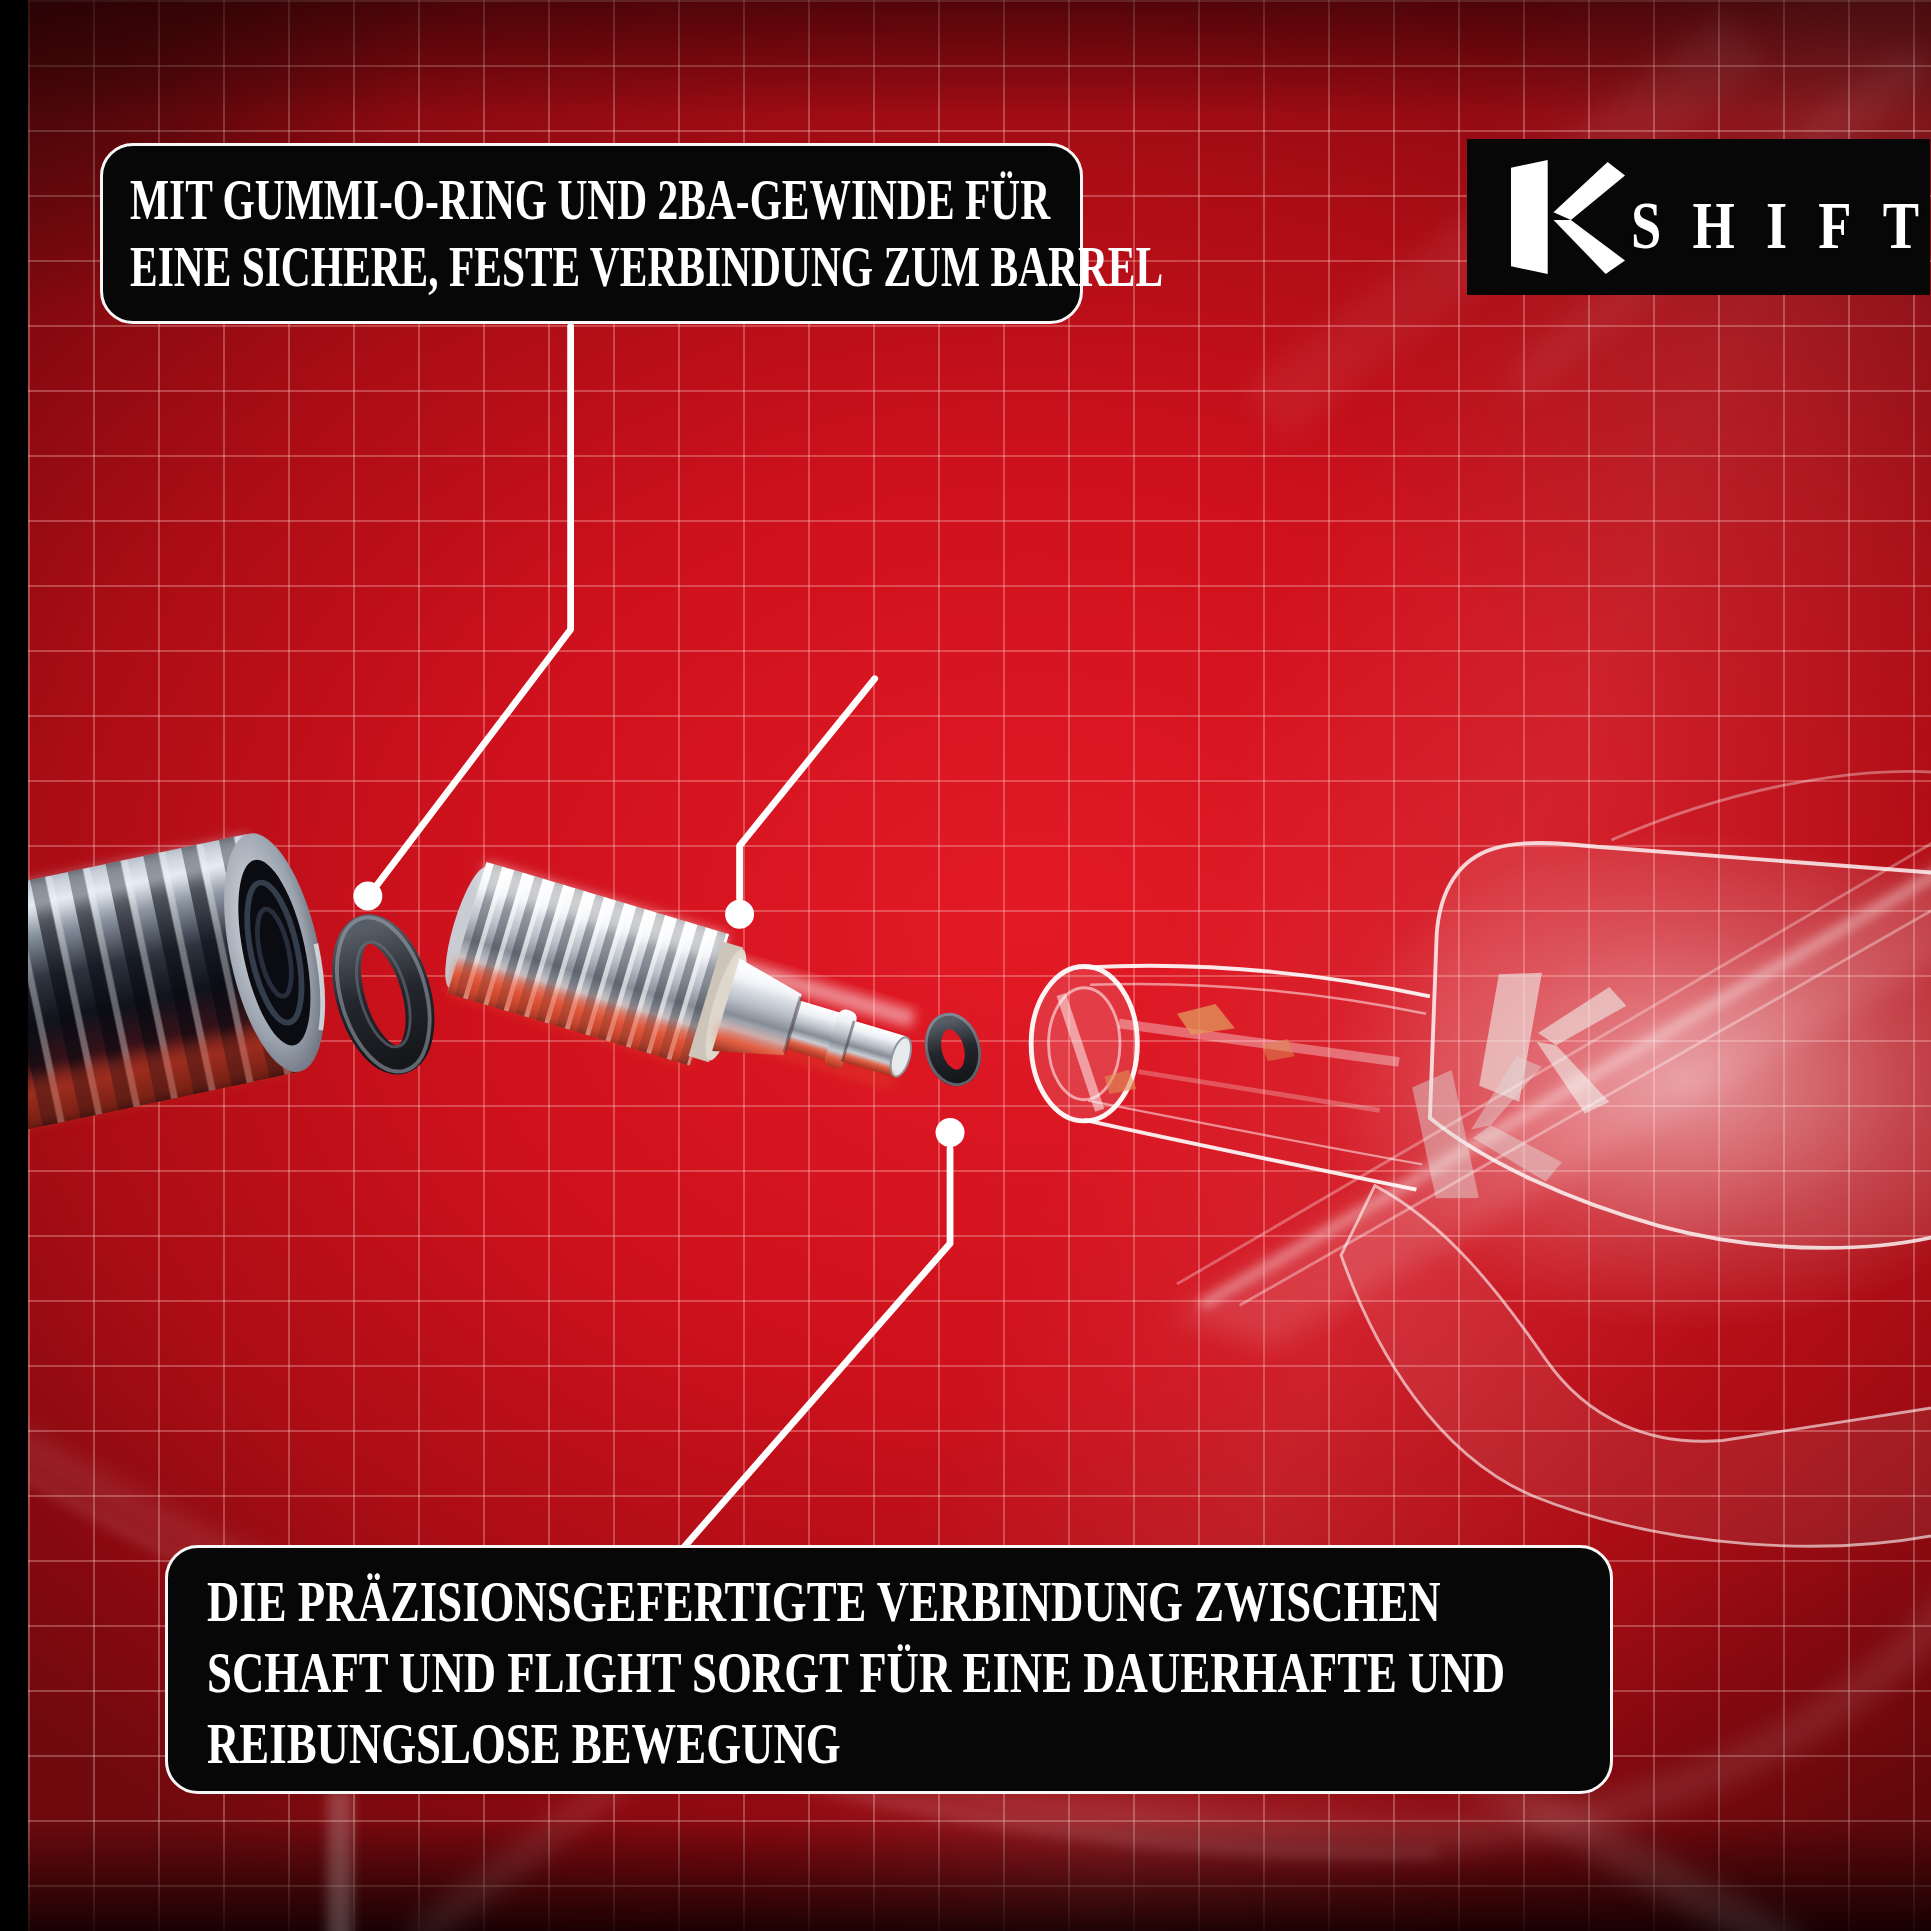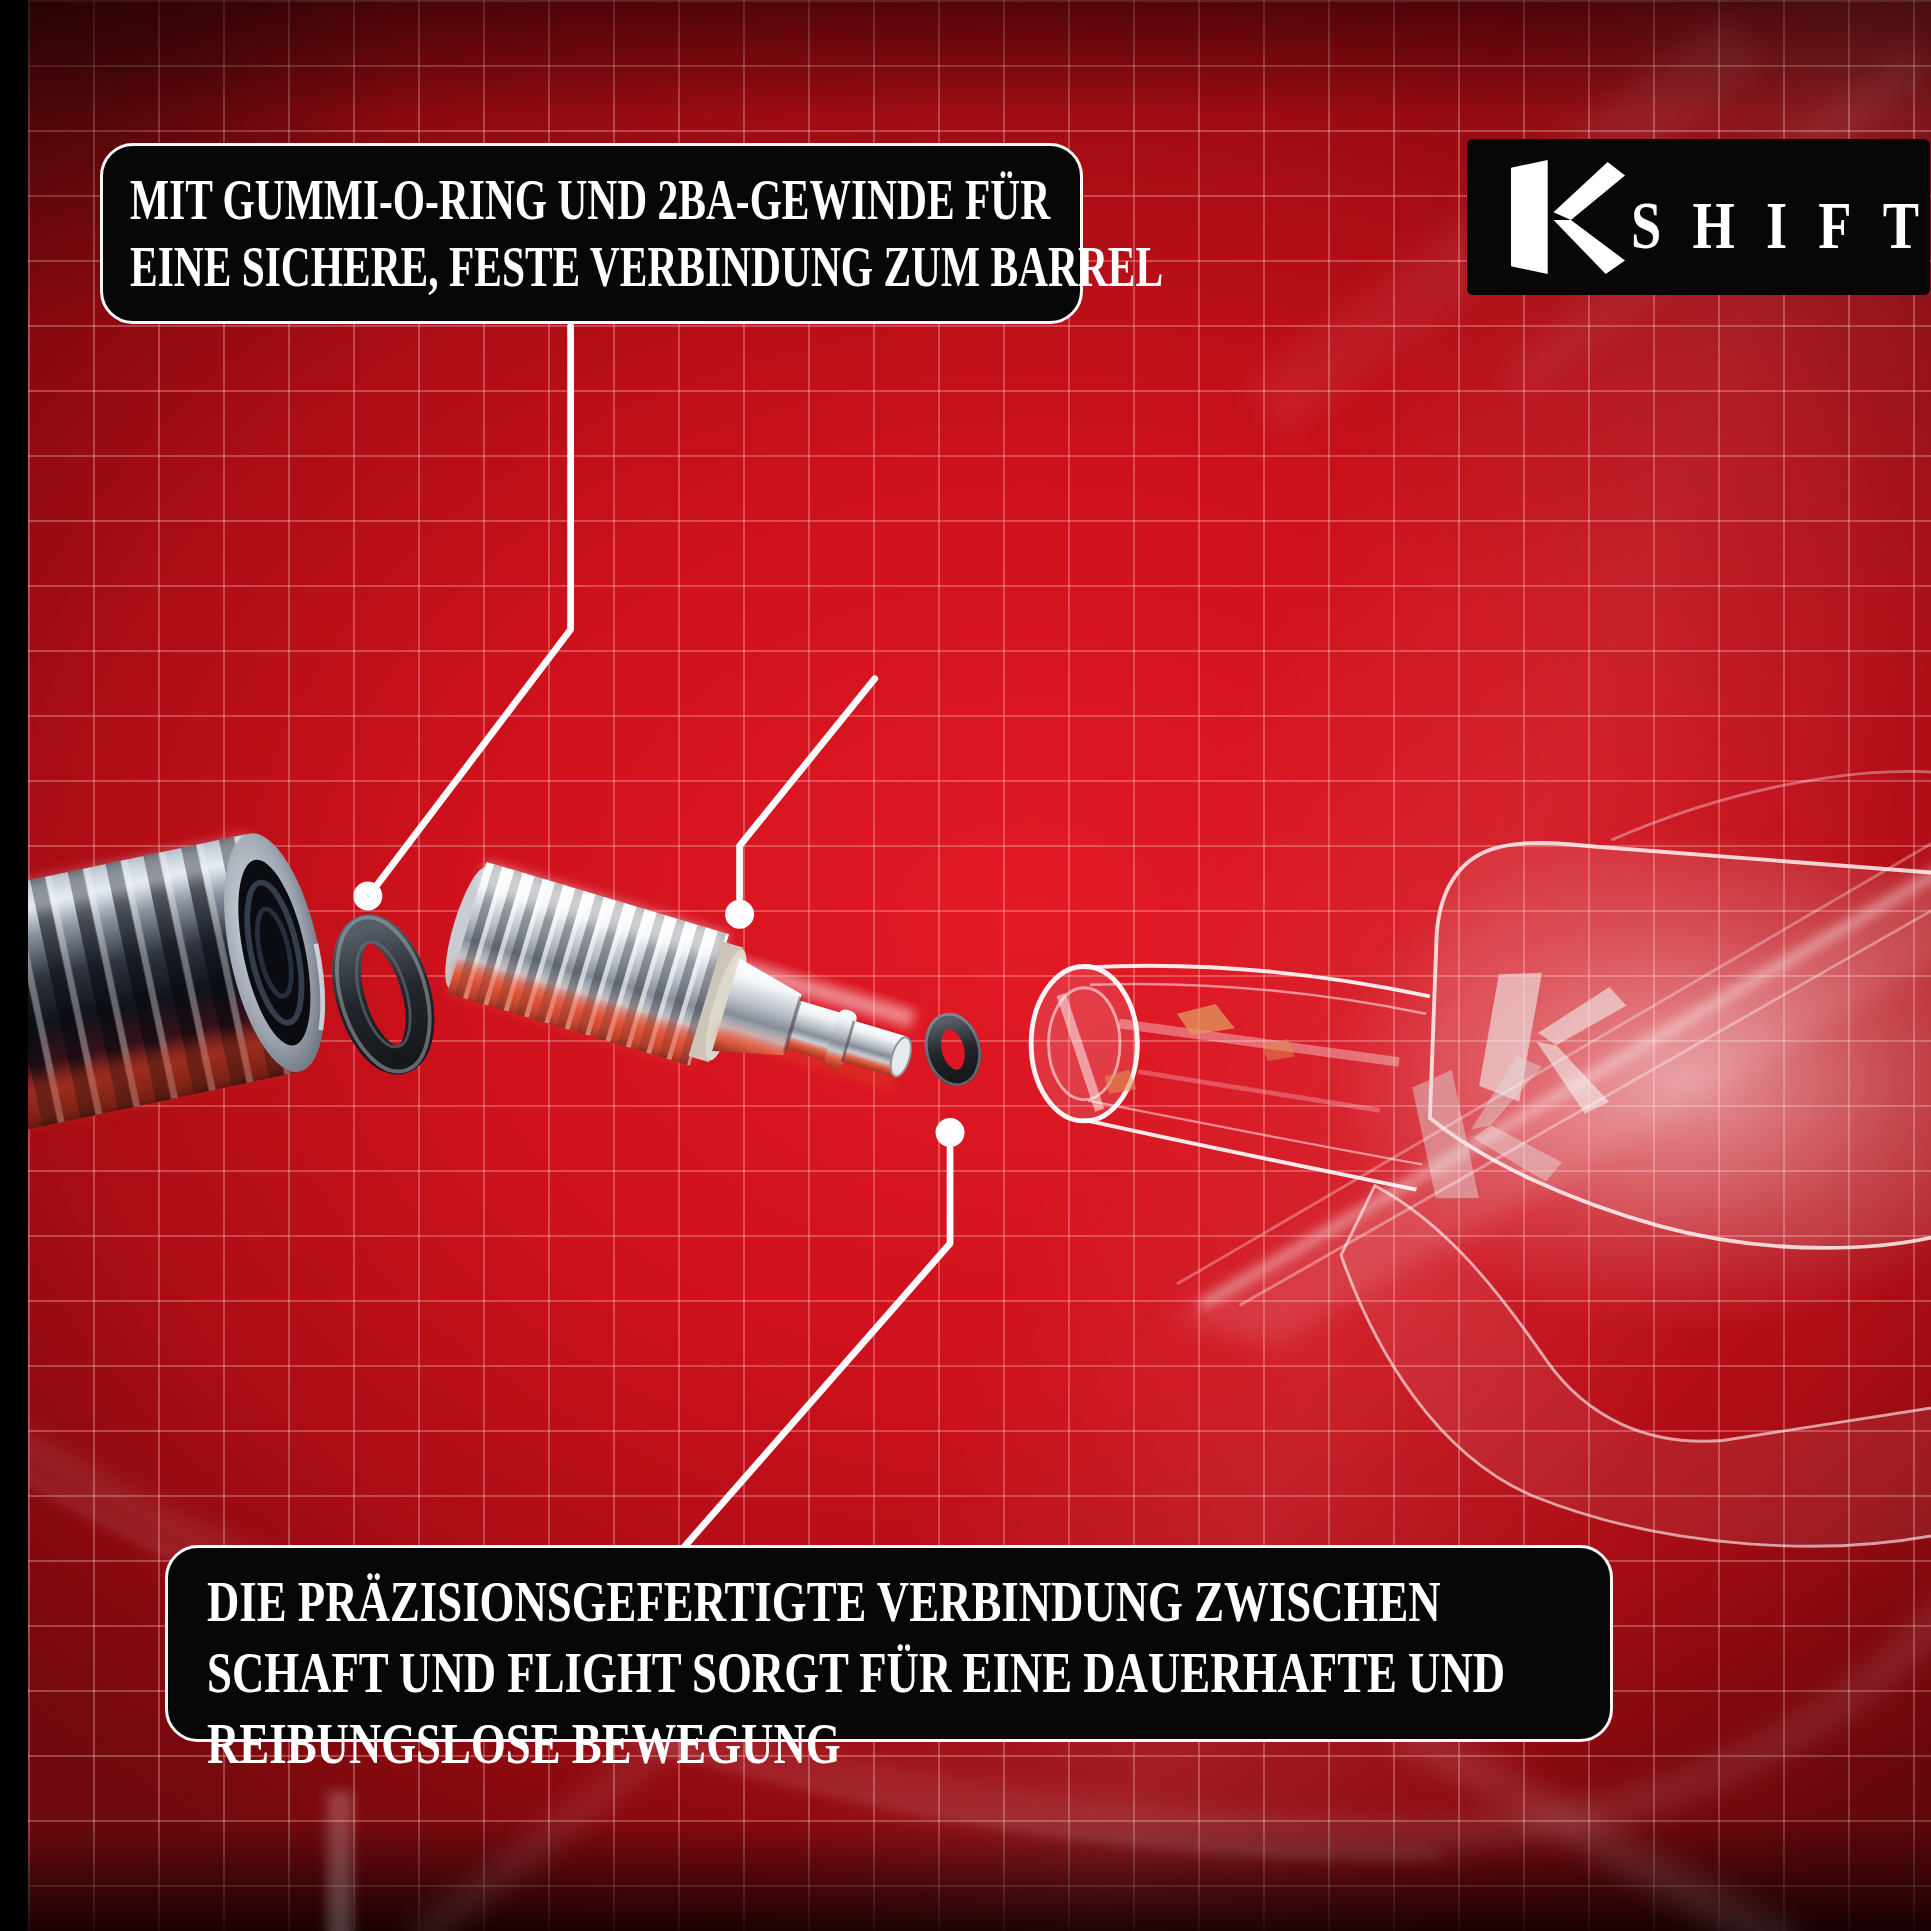--- a/index.html
+++ b/index.html
@@ -27,24 +27,24 @@
     position:absolute;box-sizing:border-box;
     background:#070707;border:3.9px solid #f7f7f7;border-radius:33px;
     color:#fff;font-weight:700;
   }
   .ctext{transform-origin:left top;white-space:nowrap;}
   .line{display:block;font-size:56px;letter-spacing:0;}
   #c1{left:72px;top:143px;width:983px;height:181px;padding:21px 0 0 27px;}
   #c1 .ctext{transform:scaleX(.74);} #c1 .line{line-height:67px;}
   #c2{left:698px;top:430px;width:1144px;height:251px;padding:14.5px 0 0 25px;}
   #c2 .ctext{transform:scaleX(.80);} #c2 .line{line-height:70px;}
-  #c3{left:137px;top:1545px;width:1448px;height:197px;padding:19.3px 0 0 39px;}
+  #c3{left:137px;top:1545px;width:1448px;height:249px;padding:19.3px 0 0 39px;}
   #c3 .ctext{transform:scaleX(.80);} #c3 .line{line-height:71px;}
   
-  .logo{position:absolute;left:1439px;top:139px;width:463px;height:156px;background:#070707;border-radius:6px;}
+  .logo{position:absolute;left:1439px;top:139px;width:463px;height:156px;background:#070707;border-radius:1px;}
   .kmark{position:absolute;left:44px;top:21px;}
   .logo-word{
     position:absolute;left:164px;top:52px;color:#fff;font-weight:700;
     font-size:68px;line-height:1;letter-spacing:39px;white-space:nowrap;
     transform:scaleX(.8);transform-origin:left top;
     text-shadow:0 0 1.9px rgba(0,0,0,.55);
   }
 </style>
 </head>
 <body>

